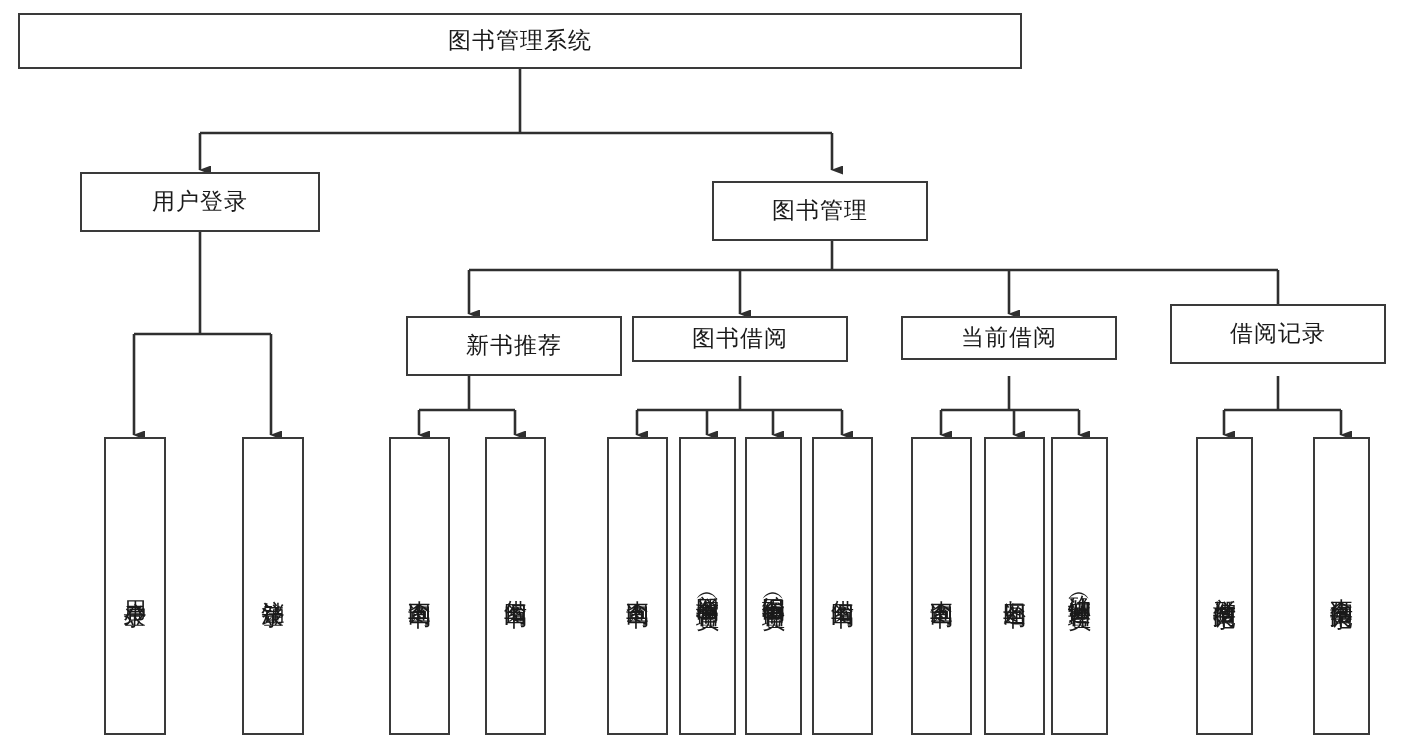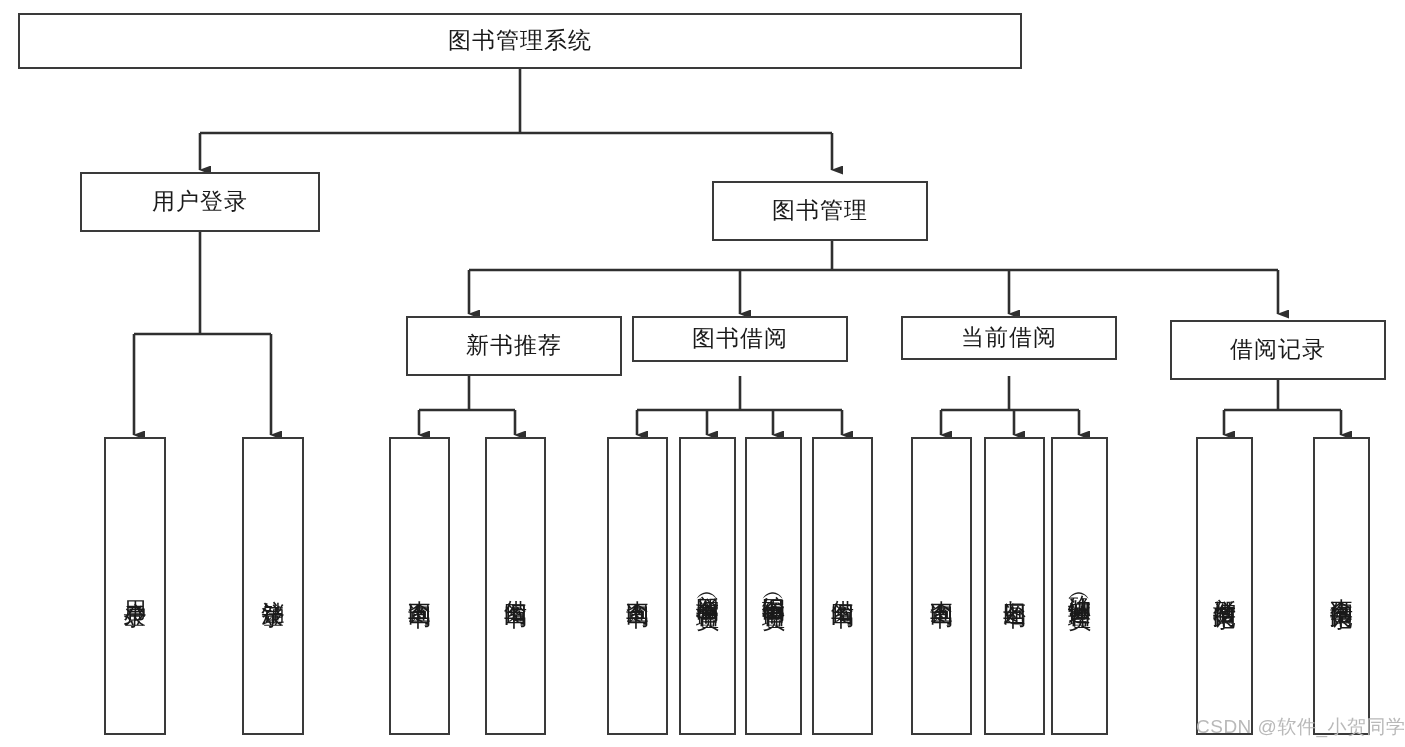--- a/index.html
+++ b/index.html
@@ -122,21 +122,21 @@
       </div>
       <div class="node horiz" style="left: 361px; top: 316px; width: 216px; height: 60px; margin-left: 45px;">
         <span>新书推荐</span>
       </div>
       <div class="node horiz" style="left: 632px; top: 316px; width: 216px; height: 46px;">
         <span>图书借阅</span>
       </div>
       <div class="node horiz" style="left: 901px; top: 316px; width: 216px; height: 44px;">
         <span>当前借阅</span>
       </div>
-      <div class="node horiz" style="left: 1170px; top: 320px; width: 216px; height: 60px;">
+      <div class="node horiz" style="left: 1170px; top: 304px; width: 216px; height: 60px;">
         <span>借阅记录</span>
       </div>
       <div class="node vert" style="left: 104px; top: 437px; width: 62px; height: 298px;">
         <span class="vlabel">用户登录</span>
       </div>
       <div class="node vert" style="left: 242px; top: 437px; width: 62px; height: 298px;">
         <span class="vlabel">注销登录</span>
       </div>
       <div class="node vert" style="left: 389px; top: 437px; width: 61px; height: 298px;">
         <span class="vlabel">查询图书</span>
@@ -166,15 +166,14 @@
         <span class="vlabel">确认归还（管理员）</span>
       </div>
       <div class="node vert" style="left: 1196px; top: 437px; width: 57px; height: 298px;">
         <span class="vlabel">新增借阅记录</span>
       </div>
       <div class="node vert" style="left: 1313px; top: 437px; width: 57px; height: 298px;">
         <span class="vlabel">查询借阅记录</span>
       </div>
     </div>
 
-  <div class="watermark" style="left:1196px; top:714px;">CSDN @软件_小贺同学</div>
 
 </div>
 
 </body></html>

